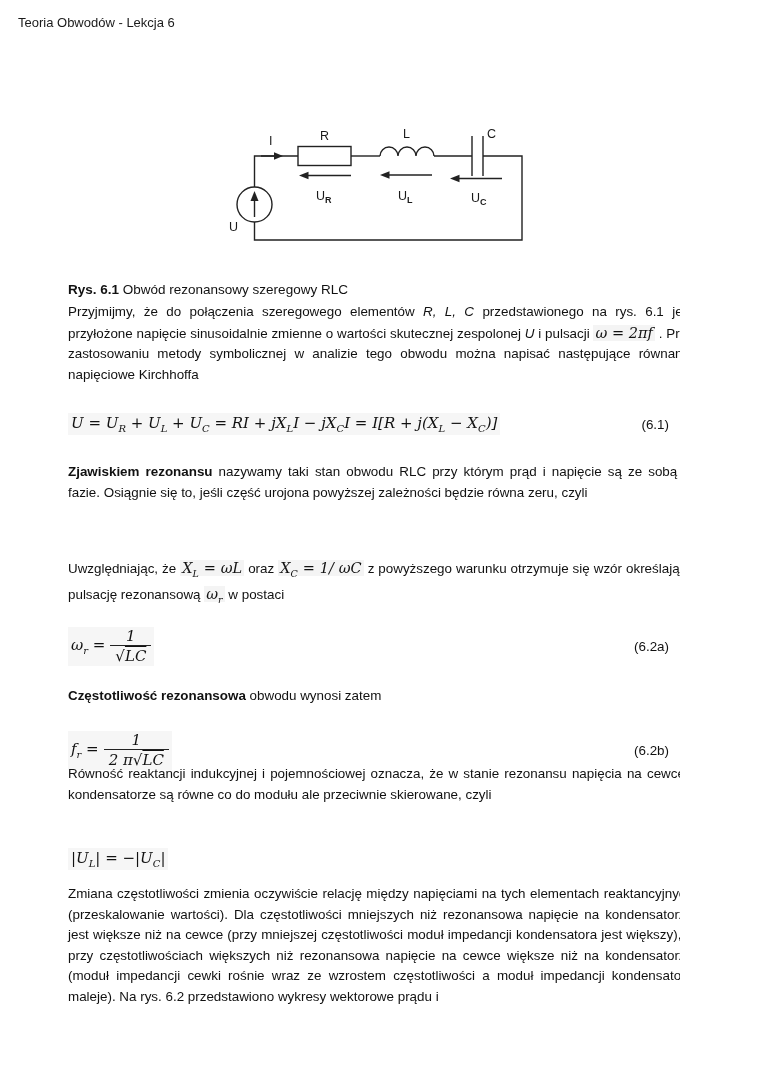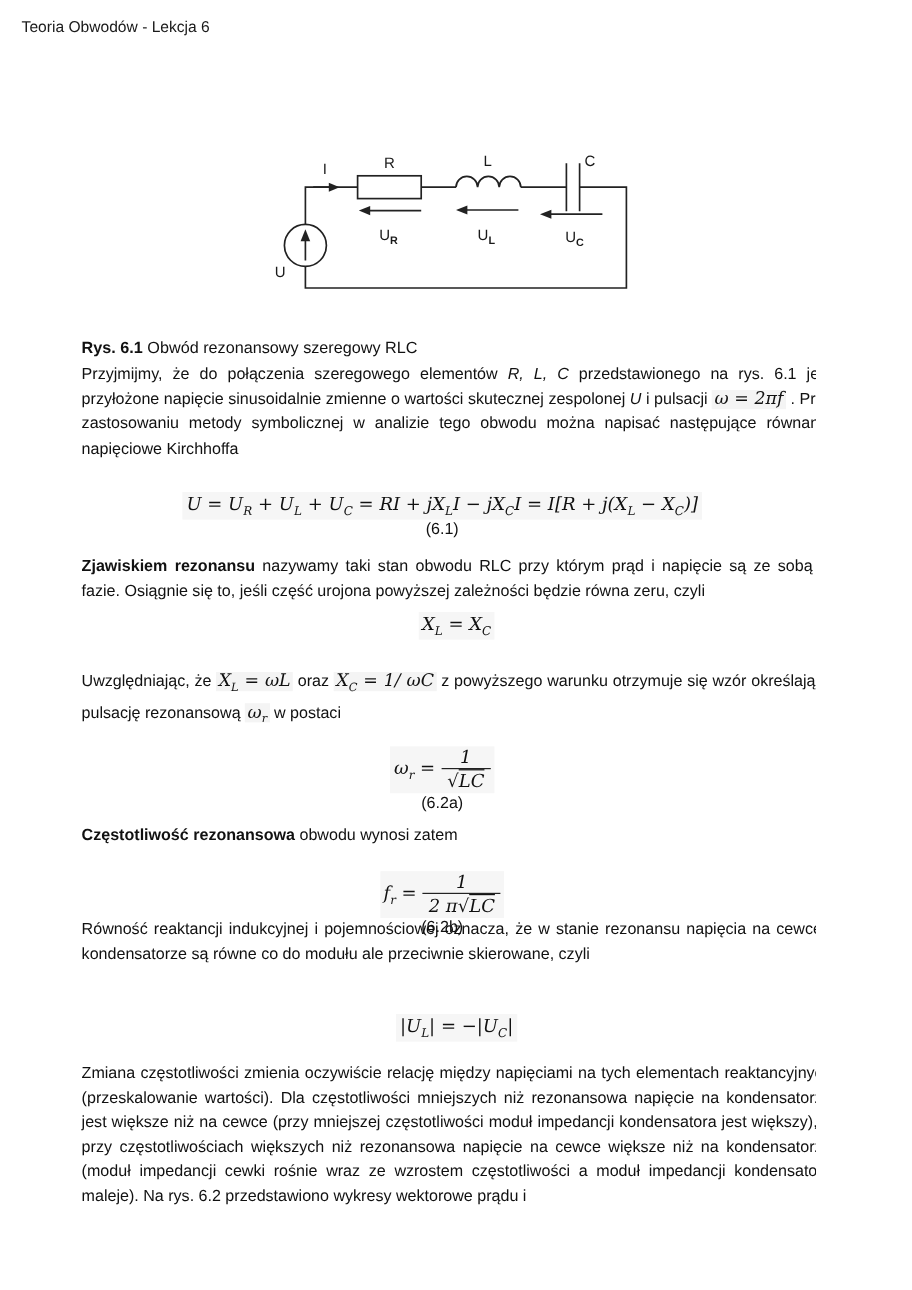--- a/index.html
+++ b/index.html
@@ -28,21 +28,20 @@
   #p1 { top:302px; } #p2 { top:462px; } #p3 { top:558px; }
   #p4 { top:686px; } #p5 { top:764px; } #p6 { top:884px; }
   .m {
     font-family:"DejaVu Serif", serif; font-style:italic; font-size:14.5px;
     background:#f4f4f4; padding:0 2px; white-space:nowrap;
   }
   .m sub { font-size:9.5px; font-style:italic; }
   .eqrow {
     left:68px; width:601px; display:flex; justify-content:space-between;
     align-items:center;
-    flex-direction:column;
   }
   #eq1 { top:410px; height:28px; }
   #eq-xlxc { top:510px; height:28px; width:625px; justify-content:flex-start; }
   #eq62a { top:622px; height:48px; }
   #eq62b { top:726px; height:48px; }
   #eq-ul { top:845px; height:28px; width:625px; justify-content:flex-start; }
   .md {
     font-family:"DejaVu Serif", serif; font-style:italic; font-size:15px;
     background:#f6f6f6; padding:1px 3px; display:inline-flex; align-items:center;
     white-space:nowrap;
@@ -110,26 +109,20 @@
     <span class="md">
         <span><span>U = U</span><sub>R</sub><span> + U</span><sub>L</sub><span> + U</span><sub>C</sub><span> = RI + jX</span><sub>L</sub><span>I − jX</span><sub>C</sub><span>I = I[R + j(X</span><sub>L</sub><span> − X</span><sub>C</sub><span>)]</span></span>
       </span>
     <span class="eqnum">(6.1)</span>
   </div>
 
   <div id="p2" class="abs para">
     <span class="b">Zjawiskiem rezonansu</span><span> nazywamy taki stan obwodu RLC przy którym prąd i napięcie są ze sobą w fazie. Osiągnie się to, jeśli część urojona powyższej zależności będzie równa zeru, czyli</span>
   </div>
 
-  <div id="eq-xlxc" class="abs eqrow">
-    <span class="md">
-        <span><span>X</span><sub>L</sub><span> = X</span><sub>C</sub></span>
-      </span>
-    <span class="dot">.</span>
-  </div>
 
   <div id="p3" class="abs para">
     <span>Uwzględniając, że </span><span class="m"><span>X</span><sub>L</sub><span> = ωL</span></span><span> oraz </span><span class="m"><span>X</span><sub>C</sub><span> = 1/ ωC</span></span><span> z powyższego warunku otrzymuje się wzór określający pulsację rezonansową </span><span class="m"><span>ω</span><sub>r</sub></span><span> w postaci</span>
   </div>
 
   <div id="eq62a" class="abs eqrow">
     <span class="md">
       <span><span>ω</span><sub>r</sub><span> = </span></span>
       <span class="frac">
           <span class="num">1</span>

